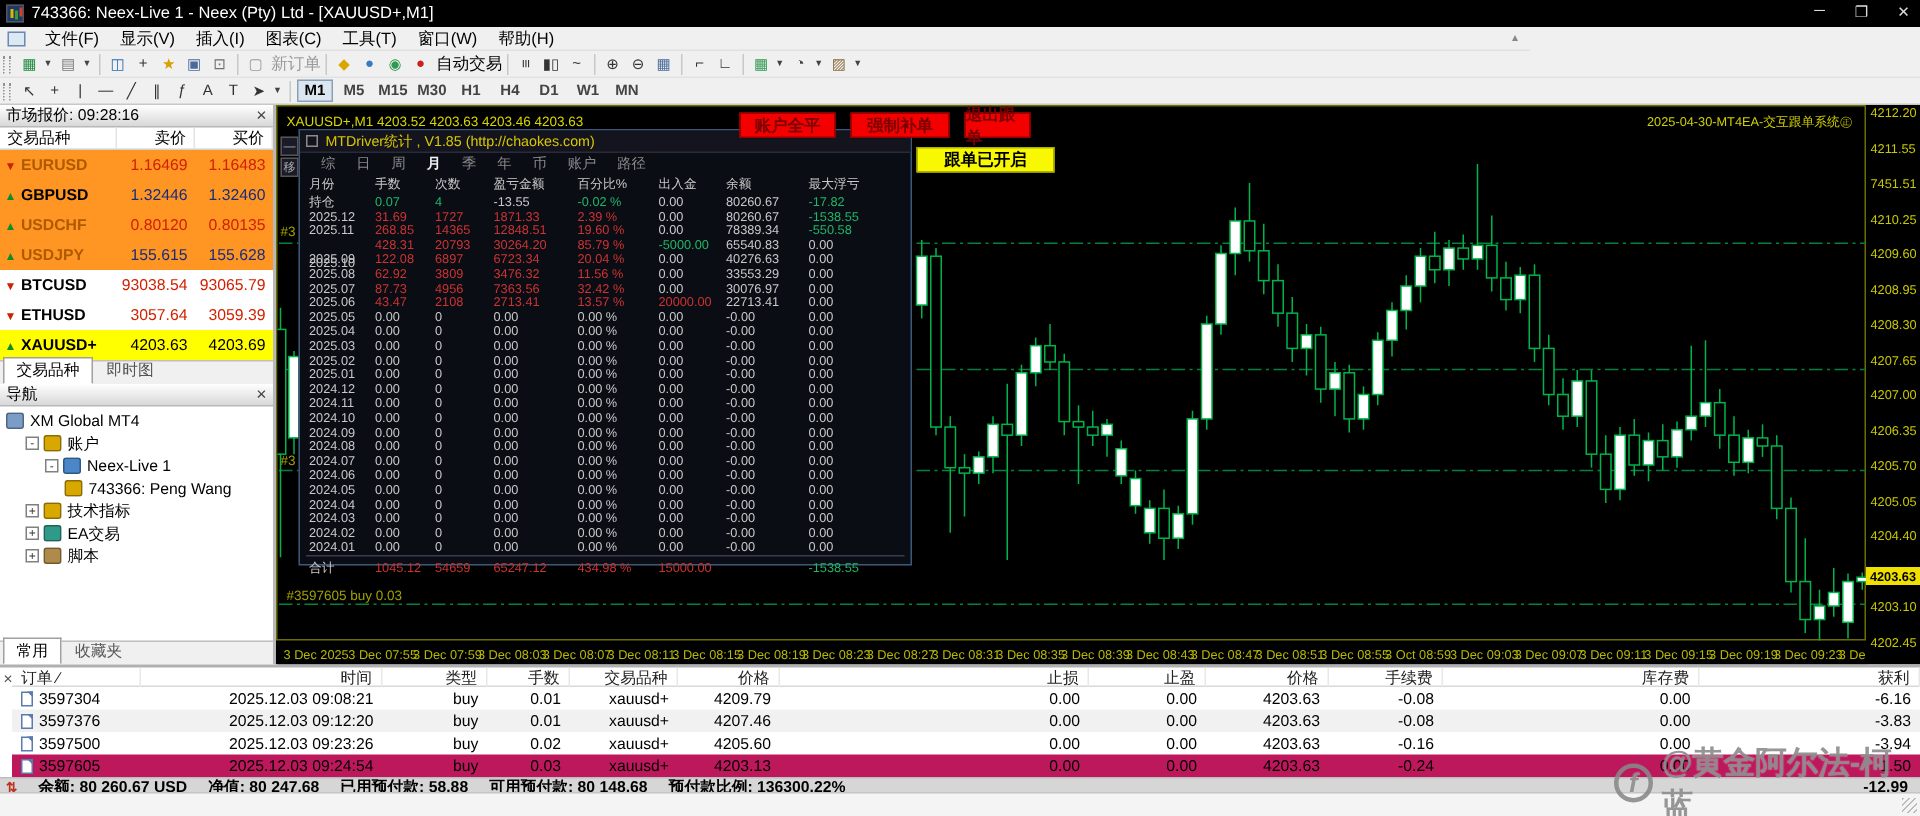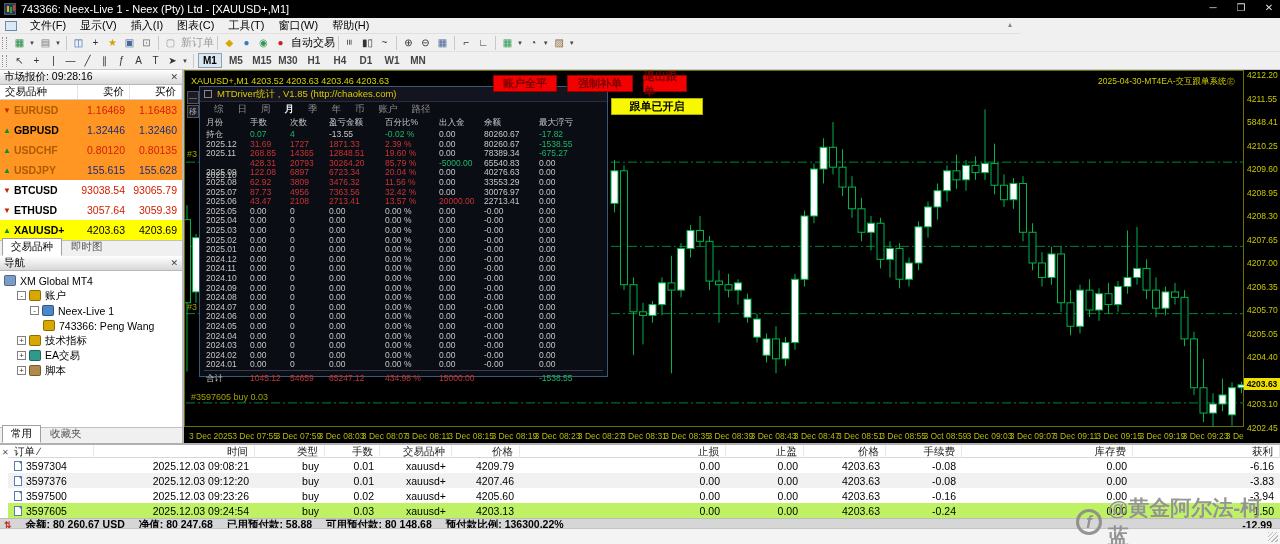--- a/index.html
+++ b/index.html
@@ -631,21 +631,21 @@
               <span class="st-cell g" style="left: 339px;">-1538.55</span>
             </div>
             <div class="st-row" style="top: 31.2px;">
               <span class="st-cell w" style="left: 6px;">2025.11</span>
               <span class="st-cell r" style="left: 50px;">268.85</span>
               <span class="st-cell r" style="left: 90px;">14365</span>
               <span class="st-cell r" style="left: 129px;">12848.51</span>
               <span class="st-cell r" style="left: 185px;">19.60 %</span>
               <span class="st-cell w" style="left: 239px;">0.00</span>
               <span class="st-cell w" style="left: 284px;">78389.34</span>
-              <span class="st-cell g" style="left: 339px;">-675.27</span>
+              <span class="st-cell g" style="left: 339px;">-550.58</span>
             </div>
             <div class="st-row" style="top: 40.8px;">
               <span class="st-cell w" style="left: 6px; margin-top: 12px;">2025.10</span>
               <span class="st-cell r" style="left: 50px;">428.31</span>
               <span class="st-cell r" style="left: 90px;">20793</span>
               <span class="st-cell r" style="left: 129px;">30264.20</span>
               <span class="st-cell r" style="left: 185px;">85.79 %</span>
               <span class="st-cell g" style="left: 239px;">-5000.00</span>
               <span class="st-cell w" style="left: 284px;">65540.83</span>
               <span class="st-cell w" style="left: 339px;">0.00</span>
@@ -898,21 +898,21 @@
           <div class="ta-label" style="left: 911.2px;">3 Dec 09:15</div>
           <div class="ta-label" style="left: 954.4px;">3 Dec 09:19</div>
           <div class="ta-label" style="left: 997.6px;">3 Dec 09:23</div>
           <div class="ta-label" style="left: 1040.8px;">3 Dec 09:27</div>
         </div>
     </div>
     <div id="price-axis">
       <div id="price-badge" style="top: 308px;">4203.63</div>
     <div class="pa-label" style="top: 0px;">4212.20</div>
         <div class="pa-label" style="top: 23.5px;">4211.55</div>
-        <div class="pa-label" style="top: 47px;">5848.41</div>
+        <div class="pa-label" style="top: 47px;">7451.51</div>
         <div class="pa-label" style="top: 70.5px;">4210.25</div>
         <div class="pa-label" style="top: 94px;">4209.60</div>
         <div class="pa-label" style="top: 117.5px;">4208.95</div>
         <div class="pa-label" style="top: 141px;">4208.30</div>
         <div class="pa-label" style="top: 164.5px;">4207.65</div>
         <div class="pa-label" style="top: 188px;">4207.00</div>
         <div class="pa-label" style="top: 211.5px;">4206.35</div>
         <div class="pa-label" style="top: 235px;">4205.70</div>
         <div class="pa-label" style="top: 258.5px;">4205.05</div>
         <div class="pa-label" style="top: 282px;">4204.40</div>
@@ -983,21 +983,21 @@
           <div class="t-cell">0.02</div>
           <div class="t-cell">xauusd+</div>
           <div class="t-cell">4205.60</div>
           <div class="t-cell">0.00</div>
           <div class="t-cell">0.00</div>
           <div class="t-cell">4203.63</div>
           <div class="t-cell">-0.16</div>
           <div class="t-cell">0.00</div>
           <div class="t-cell">-3.94</div>
         </div>
-        <div class="t-row t-grid" style="top: 58px; background: #bef264;">
+        <div class="t-row t-grid" style="top: 58px; background: #be185d;">
           <div class="t-cell first">
             <span class="doc-ico"></span>
             <span>3597605</span>
           </div>
           <div class="t-cell">2025.12.03 09:24:54</div>
           <div class="t-cell">buy</div>
           <div class="t-cell">0.03</div>
           <div class="t-cell">xauusd+</div>
           <div class="t-cell">4203.13</div>
           <div class="t-cell">0.00</div>

